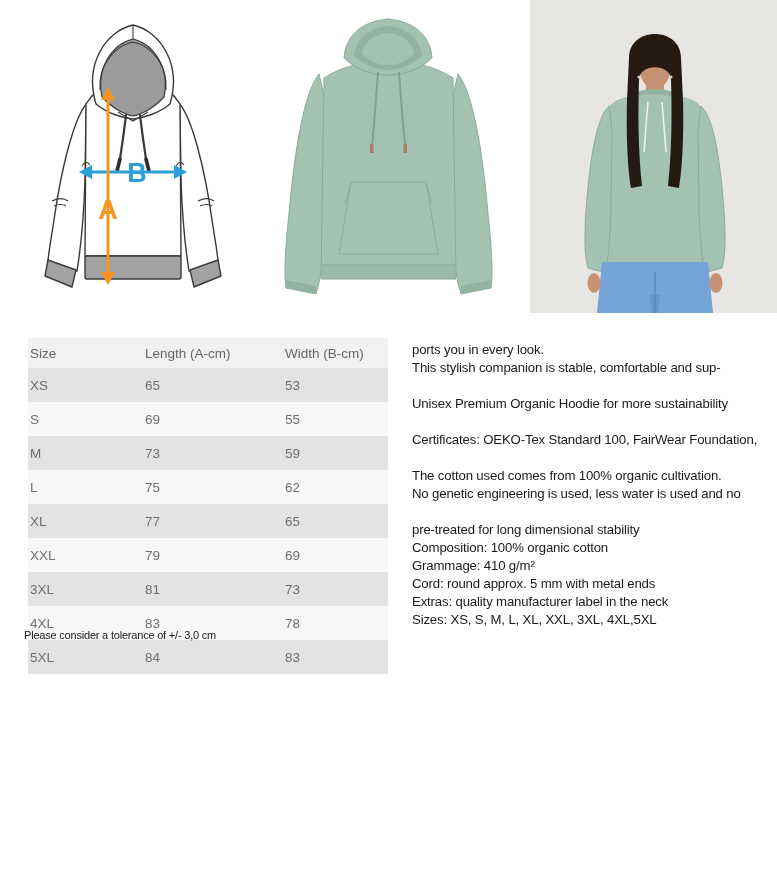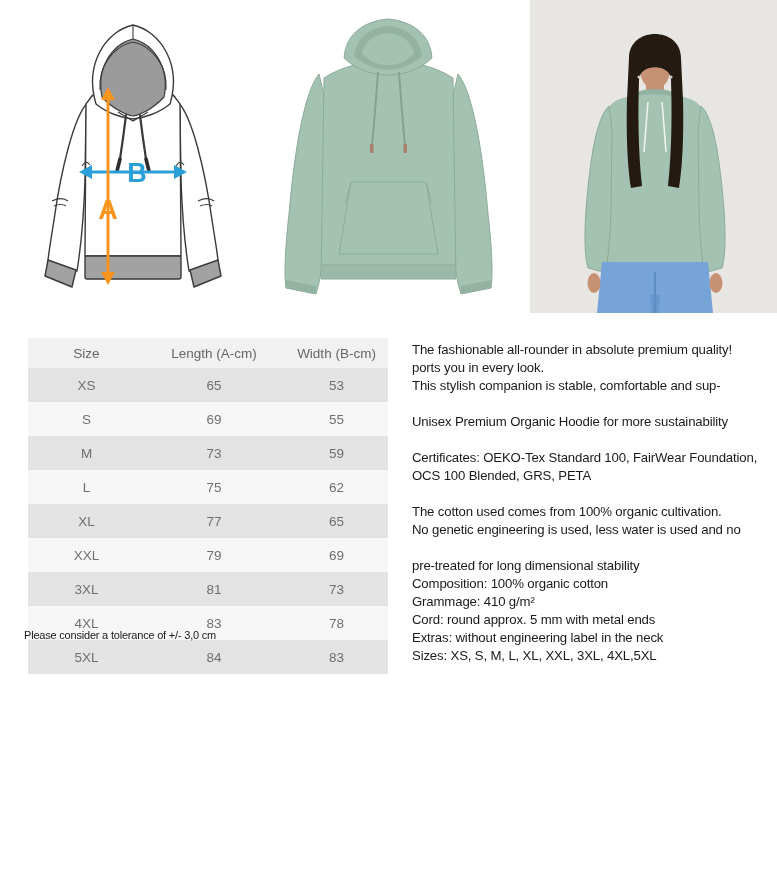--- a/index.html
+++ b/index.html
@@ -30,21 +30,21 @@
   .sageline{fill:none;stroke:var(--hoodie_shade,#8cab9b);stroke-width:1;}
   .sagestroke{stroke:var(--hoodie_shade,#8cab9b);stroke-width:1;}
   .sagedark{fill:var(--hoodie_dark,#93b2a1);}
 
   
   #size-table{left:28px;top:338px;width:360px;color:var(--table_text,#6f6f6f);font-size:13.5px;}
   .t-row{display:grid;grid-template-columns:115px 140px 105px;align-items:center;height:34px;}
   .t-row.t-head{height:30px;background:var(--table_header_bg,#f1f1f1);color:#666;}
   .t-row.dark{background:var(--table_row_dark,#e3e3e3);}
   .t-row.light{background:var(--table_row_light,#f7f7f7);}
-  .t-cell{padding-left:2px;white-space:nowrap;text-align:center;}
+  .t-cell{padding-left:2px;white-space:nowrap;}
 
   
   #tolerance{left:24px;top:629px;font-size:11px;color:var(--text,#1a1a1a);letter-spacing:-0.2px;}
 
   
   #description{left:412px;top:341px;width:360px;color:var(--text,#1a1a1a);
     font-size:13.2px;line-height:18px;letter-spacing:-0.15px;}
   .para{margin:0 0 18px 0;}
   .line{white-space:nowrap;}
 </style>
@@ -217,36 +217,34 @@
     <div class="t-cell">5XL</div>
     <div class="t-cell">84</div>
     <div class="t-cell">83</div>
   </div>
 </div>
 
 <div class="abs" id="tolerance">Please consider a tolerance of +/- 3,0 cm</div>
 
 <div class="abs" id="description">
   <div class="para">
-    <div class="line">The fashionable all-rounder in absolute premium quality!</div>
     <div class="line">ports you in every look.</div>
     <div class="line">This stylish companion is stable, comfortable and sup-</div>
   </div>
   <div class="para">
     <div class="line">Unisex Premium Organic Hoodie for more sustainability</div>
   </div>
   <div class="para">
     <div class="line">Certificates: OEKO-Tex Standard 100, FairWear Foundation,</div>
-    <div class="line">OCS 100 Blended, GRS, PETA</div>
   </div>
   <div class="para">
     <div class="line">The cotton used comes from 100% organic cultivation.</div>
     <div class="line">No genetic engineering is used, less water is used and no</div>
   </div>
   <div class="para">
     <div class="line">pre-treated for long dimensional stability</div>
     <div class="line">Composition: 100% organic cotton</div>
     <div class="line">Grammage: 410 g/m²</div>
     <div class="line">Cord: round approx. 5 mm with metal ends</div>
-    <div class="line">Extras: without engineering label in the neck</div>
+    <div class="line">Extras: quality manufacturer label in the neck</div>
     <div class="line">Sizes: XS, S, M, L, XL, XXL, 3XL, 4XL,5XL</div>
   </div>
 </div>
 
 </body></html>

